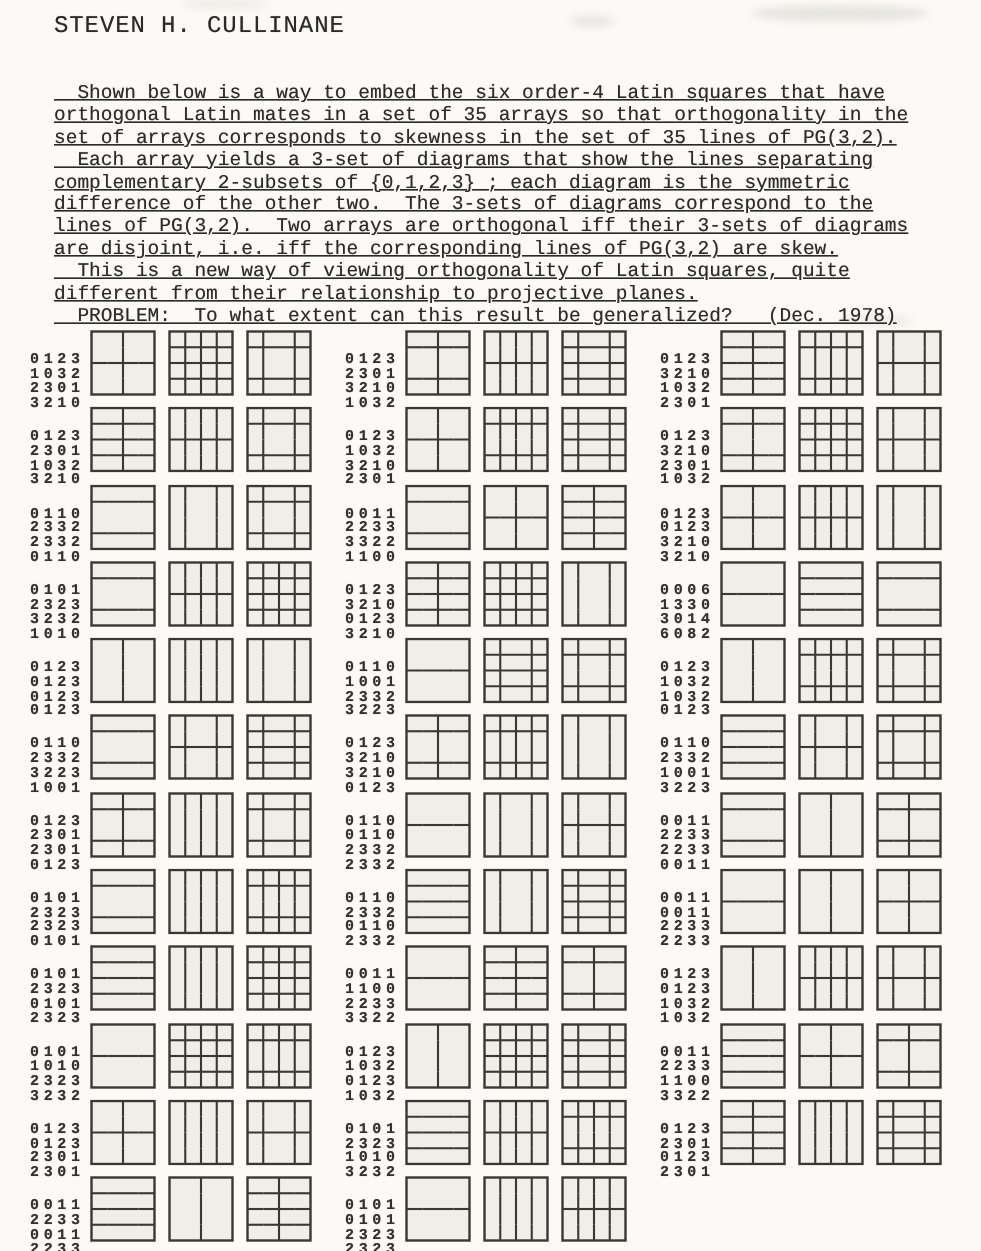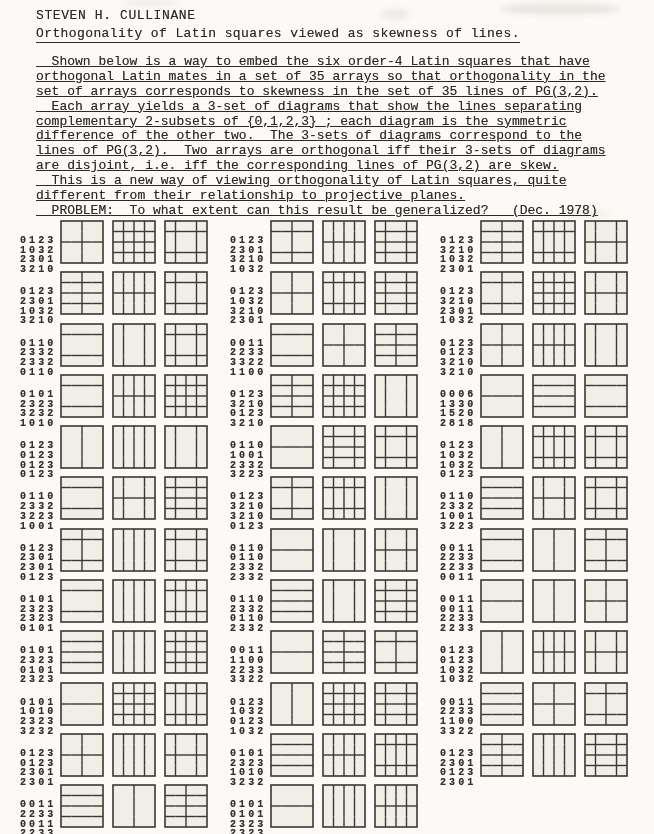--- a/index.html
+++ b/index.html
@@ -9,21 +9,21 @@
     font-family:"Liberation Mono","DejaVu Sans Mono",monospace;
     color:#2b2a27;
   }
   .smudge{position:absolute;border-radius:50%;filter:blur(3px);pointer-events:none;}
   .s1{left:500px;top:4px;width:120px;height:10px;background:rgba(150,145,138,0.22);}
   .s2{left:380px;top:10px;width:30px;height:8px;background:rgba(150,145,138,0.18);}
   .s3{left:120px;top:0px;width:60px;height:6px;background:rgba(150,145,138,0.14);}
   .s4{left:560px;top:210px;width:50px;height:8px;background:rgba(150,145,138,0.12);}
 
   .header{position:absolute;left:36px;top:8px;}
-  .author{font-size:13px;letter-spacing:0.6px;white-space:pre;
+  .author{font-size:16px;letter-spacing:0.6px;white-space:pre;
           text-shadow:0 0 0.5px rgba(43,42,39,0.55);}
   .title{font-size:13px;letter-spacing:0.4px;white-space:pre;display:inline-block;
          margin-top:3px;padding-bottom:1px;border-bottom:1.4px solid #2e2d2a;
          text-shadow:0 0 0.5px rgba(43,42,39,0.55);}
 
   .bodytext{position:absolute;left:36px;top:55px;font-size:13px;line-height:14.9px;
             white-space:pre;text-shadow:0 0 0.5px rgba(43,42,39,0.5);}
   .body-line{height:14.9px;text-decoration:underline;}
 
   .grid-col{position:absolute;top:220px;width:212px;}
@@ -42,21 +42,20 @@
 </head>
 <body>
 
 <div class="smudge s1"></div>
 <div class="smudge s2"></div>
 <div class="smudge s3"></div>
 <div class="smudge s4"></div>
 
 <div class="header">
   <div class="author">STEVEN H. CULLINANE</div>
-  <div><span class="title">Orthogonality of Latin squares viewed as skewness of lines.</span></div>
 </div>
 
 <div class="bodytext"><div class="body-line">  Shown below is a way to embed the six order-4 Latin squares that have</div><div class="body-line">orthogonal Latin mates in a set of 35 arrays so that orthogonality in the</div><div class="body-line">set of arrays corresponds to skewness in the set of 35 lines of PG(3,2).</div><div class="body-line">  Each array yields a 3-set of diagrams that show the lines separating</div><div class="body-line">complementary 2-subsets of {0,1,2,3} ; each diagram is the symmetric</div><div class="body-line">difference of the other two.  The 3-sets of diagrams correspond to the</div><div class="body-line">lines of PG(3,2).  Two arrays are orthogonal iff their 3-sets of diagrams</div><div class="body-line">are disjoint, i.e. iff the corresponding lines of PG(3,2) are skew.</div><div class="body-line">  This is a new way of viewing orthogonality of Latin squares, quite</div><div class="body-line">different from their relationship to projective planes.</div><div class="body-line">  PROBLEM:  To what extent can this result be generalized?   (Dec. 1978)</div></div>
 
 <div id="figure">
     <div class="grid-col col-0">
       <div class="entry">
         <div class="digits"><div class="drow">0123</div><div class="drow">1032</div><div class="drow">2301</div><div class="drow">3210</div></div>
         <svg width="44" height="44" viewBox="0 0 44 44" class="diagram d1">
           <rect x="1" y="1" width="42" height="42" fill="#f0eee7" stroke="#3a3832" stroke-width="1.6"></rect>
@@ -1466,21 +1465,21 @@
           <line x1="32.5" y1="1" x2="32.5" y2="11.5" stroke="#3a3832" stroke-width="1.4"></line>
           <line x1="11.5" y1="11.5" x2="11.5" y2="22" stroke="#3a3832" stroke-width="1.4"></line>
           <line x1="32.5" y1="11.5" x2="32.5" y2="22" stroke="#3a3832" stroke-width="1.4"></line>
           <line x1="11.5" y1="22" x2="11.5" y2="32.5" stroke="#3a3832" stroke-width="1.4"></line>
           <line x1="32.5" y1="22" x2="32.5" y2="32.5" stroke="#3a3832" stroke-width="1.4"></line>
           <line x1="11.5" y1="32.5" x2="11.5" y2="43" stroke="#3a3832" stroke-width="1.4"></line>
           <line x1="32.5" y1="32.5" x2="32.5" y2="43" stroke="#3a3832" stroke-width="1.4"></line>
         </svg>
       </div>
       <div class="entry">
-        <div class="digits"><div class="drow">0006</div><div class="drow">1330</div><div class="drow">1520</div><div class="drow">2818</div></div>
+        <div class="digits"><div class="drow">0006</div><div class="drow">1330</div><div class="drow">3014</div><div class="drow">6082</div></div>
         <svg width="44" height="44" viewBox="0 0 44 44" class="diagram d1">
           <rect x="1" y="1" width="42" height="42" fill="#f0eee7" stroke="#3a3832" stroke-width="1.6"></rect>
           <line x1="1" y1="22" x2="11.5" y2="22" stroke="#3a3832" stroke-width="1.4"></line>
           <line x1="11.5" y1="22" x2="22" y2="22" stroke="#3a3832" stroke-width="1.4"></line>
           <line x1="22" y1="22" x2="32.5" y2="22" stroke="#3a3832" stroke-width="1.4"></line>
           <line x1="32.5" y1="22" x2="43" y2="22" stroke="#3a3832" stroke-width="1.4"></line>
         </svg>
         <svg width="44" height="44" viewBox="0 0 44 44" class="diagram d2">
           <rect x="1" y="1" width="42" height="42" fill="#f0eee7" stroke="#3a3832" stroke-width="1.6"></rect>
           <line x1="1" y1="11.5" x2="11.5" y2="11.5" stroke="#3a3832" stroke-width="1.4"></line>

